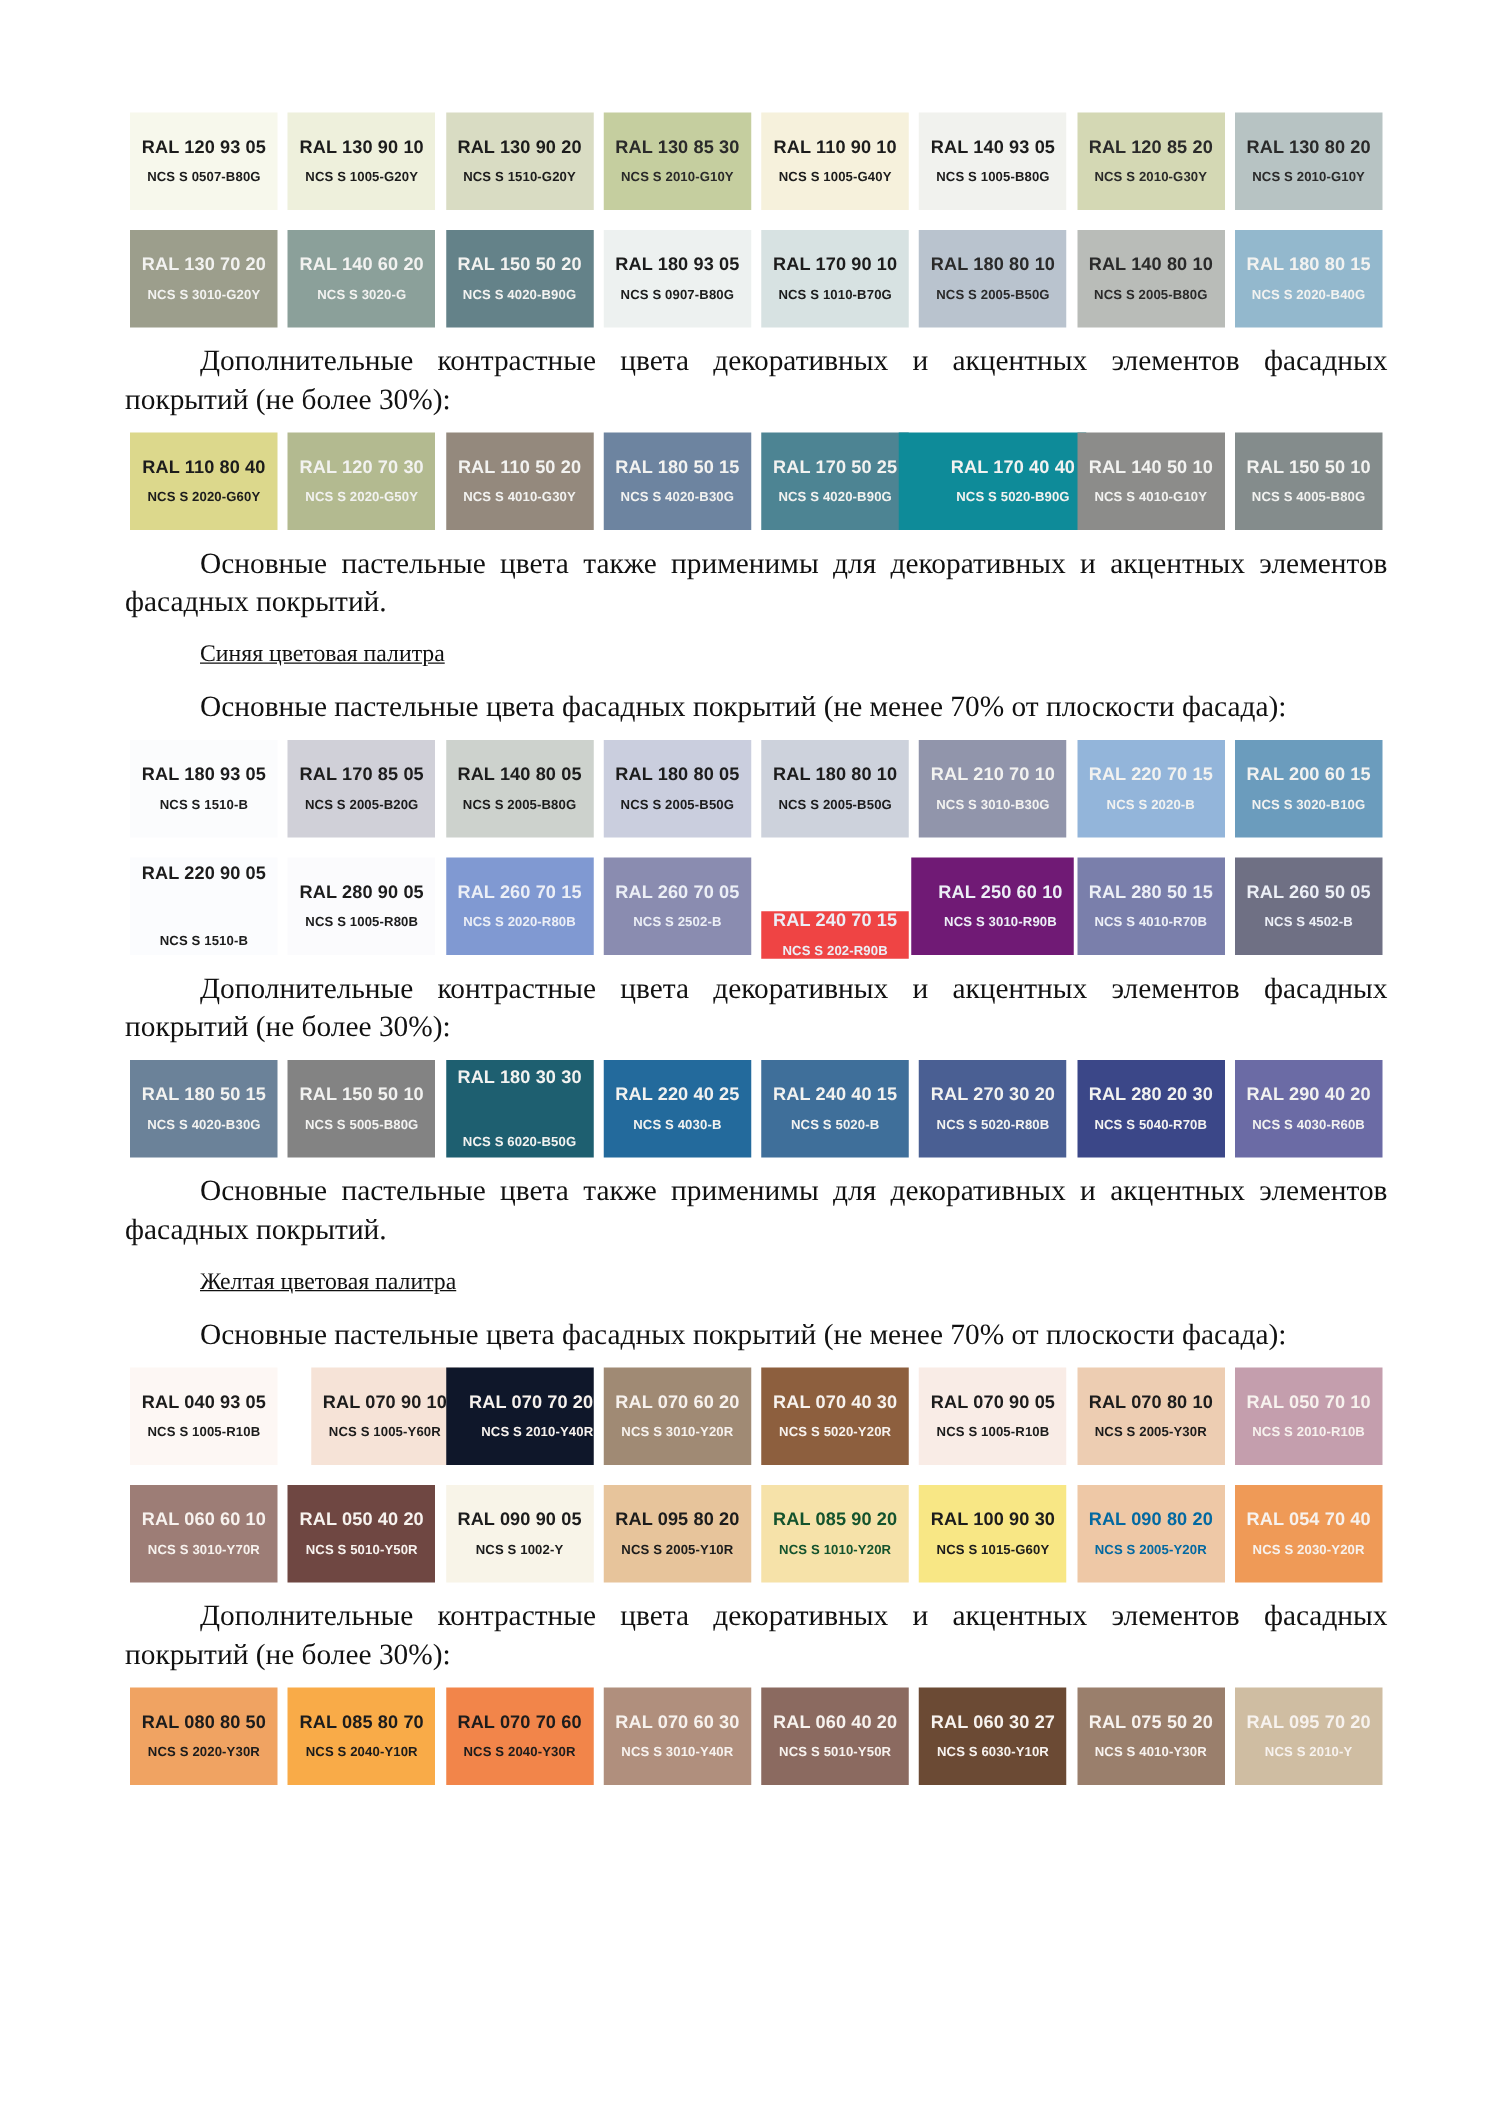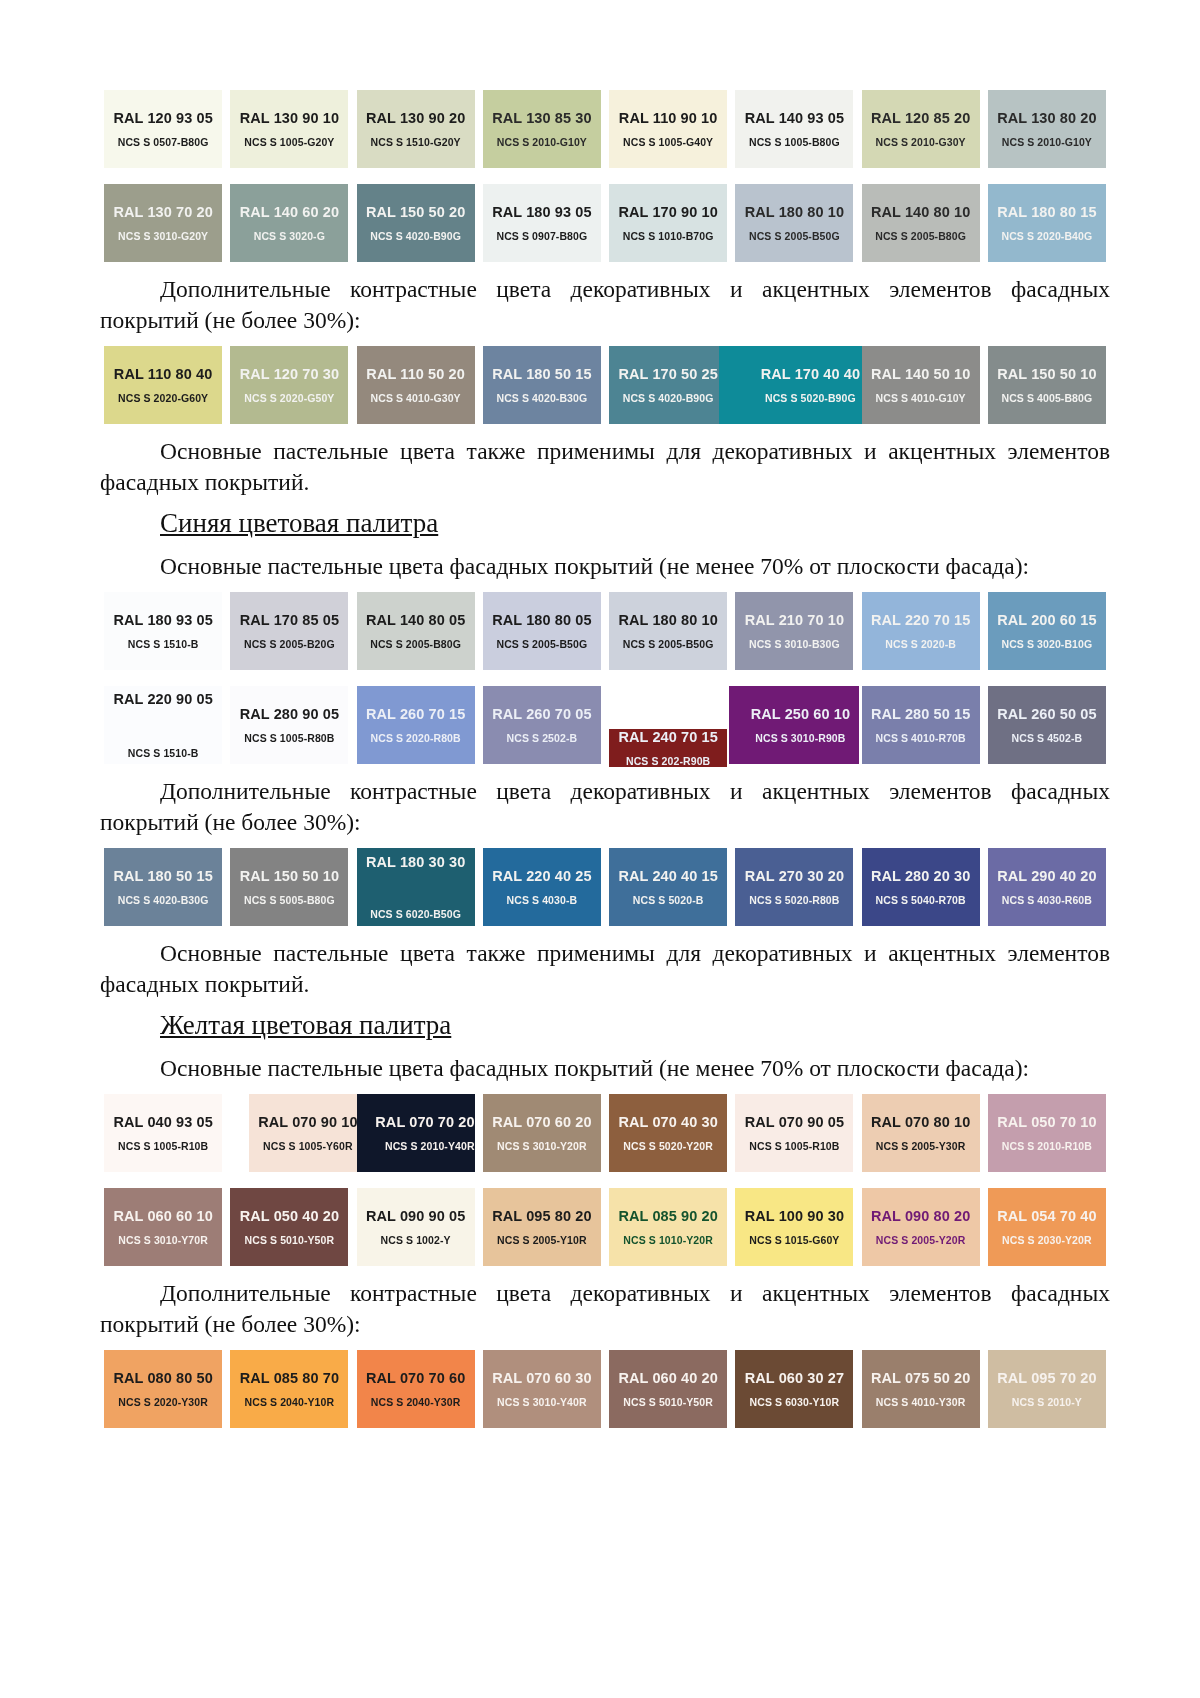--- a/index.html
+++ b/index.html
@@ -34,21 +34,21 @@
     font-size: 23.5px;
     line-height: 31px;
     text-align: justify;
     margin: 12px 0 10px 0;
     text-indent: 60px;
     color: #111;
   }
   p.para.tight { margin-bottom: 6px; }
   .subhead {
     font-family: "Liberation Serif", serif;
-    font-size: 27px;
+    font-size: 19px;
     line-height: 31px;
     margin: 4px 0 2px 0;
     text-indent: 60px;
     color: #111;
   }
   .subhead span.u {
     text-decoration: underline;
   }
   
   .swatch-row {
@@ -330,21 +330,21 @@
             <div class="ncs">NCS S 2020-R80B</div>
           </div>
         </div>
         <div class="swatch">
           <div class="inner" style="background: rgb(138, 140, 176); color: rgb(236, 239, 246);">
             <div class="ral">RAL 260 70 05</div>
             <div class="ncs">NCS S 2502-B</div>
           </div>
         </div>
         <div class="swatch">
-          <div class="inner" style="background: #7f1d1d; color: rgb(236, 239, 246); margin-top: 45px;">
+          <div class="inner" style="background: #ef4444; color: rgb(236, 239, 246); margin-top: 45px;">
             <div class="ral">RAL 240 70 15</div>
             <div class="ncs">NCS S 202-R90B</div>
           </div>
         </div>
         <div class="swatch">
           <div class="inner" style="background: #701a75; color: rgb(236, 239, 246); padding-left: 12px;">
             <div class="ral">RAL 250 60 10</div>
             <div class="ncs">NCS S 3010-R90B</div>
           </div>
         </div>
@@ -505,21 +505,21 @@
             <div class="ncs">NCS S 1010-Y20R</div>
           </div>
         </div>
         <div class="swatch">
           <div class="inner" style="background: rgb(248, 231, 133); color: rgb(28, 28, 28);">
             <div class="ral">RAL 100 90 30</div>
             <div class="ncs">NCS S 1015-G60Y</div>
           </div>
         </div>
         <div class="swatch">
-          <div class="inner" style="background: rgb(238, 200, 166); color: #701a75;">
+          <div class="inner" style="background: rgb(238, 200, 166); color: #0369a1;">
             <div class="ral">RAL 090 80 20</div>
             <div class="ncs">NCS S 2005-Y20R</div>
           </div>
         </div>
         <div class="swatch">
           <div class="inner" style="background: rgb(239, 154, 87); color: rgb(247, 242, 238);">
             <div class="ral">RAL 054 70 40</div>
             <div class="ncs">NCS S 2030-Y20R</div>
           </div>
         </div>

